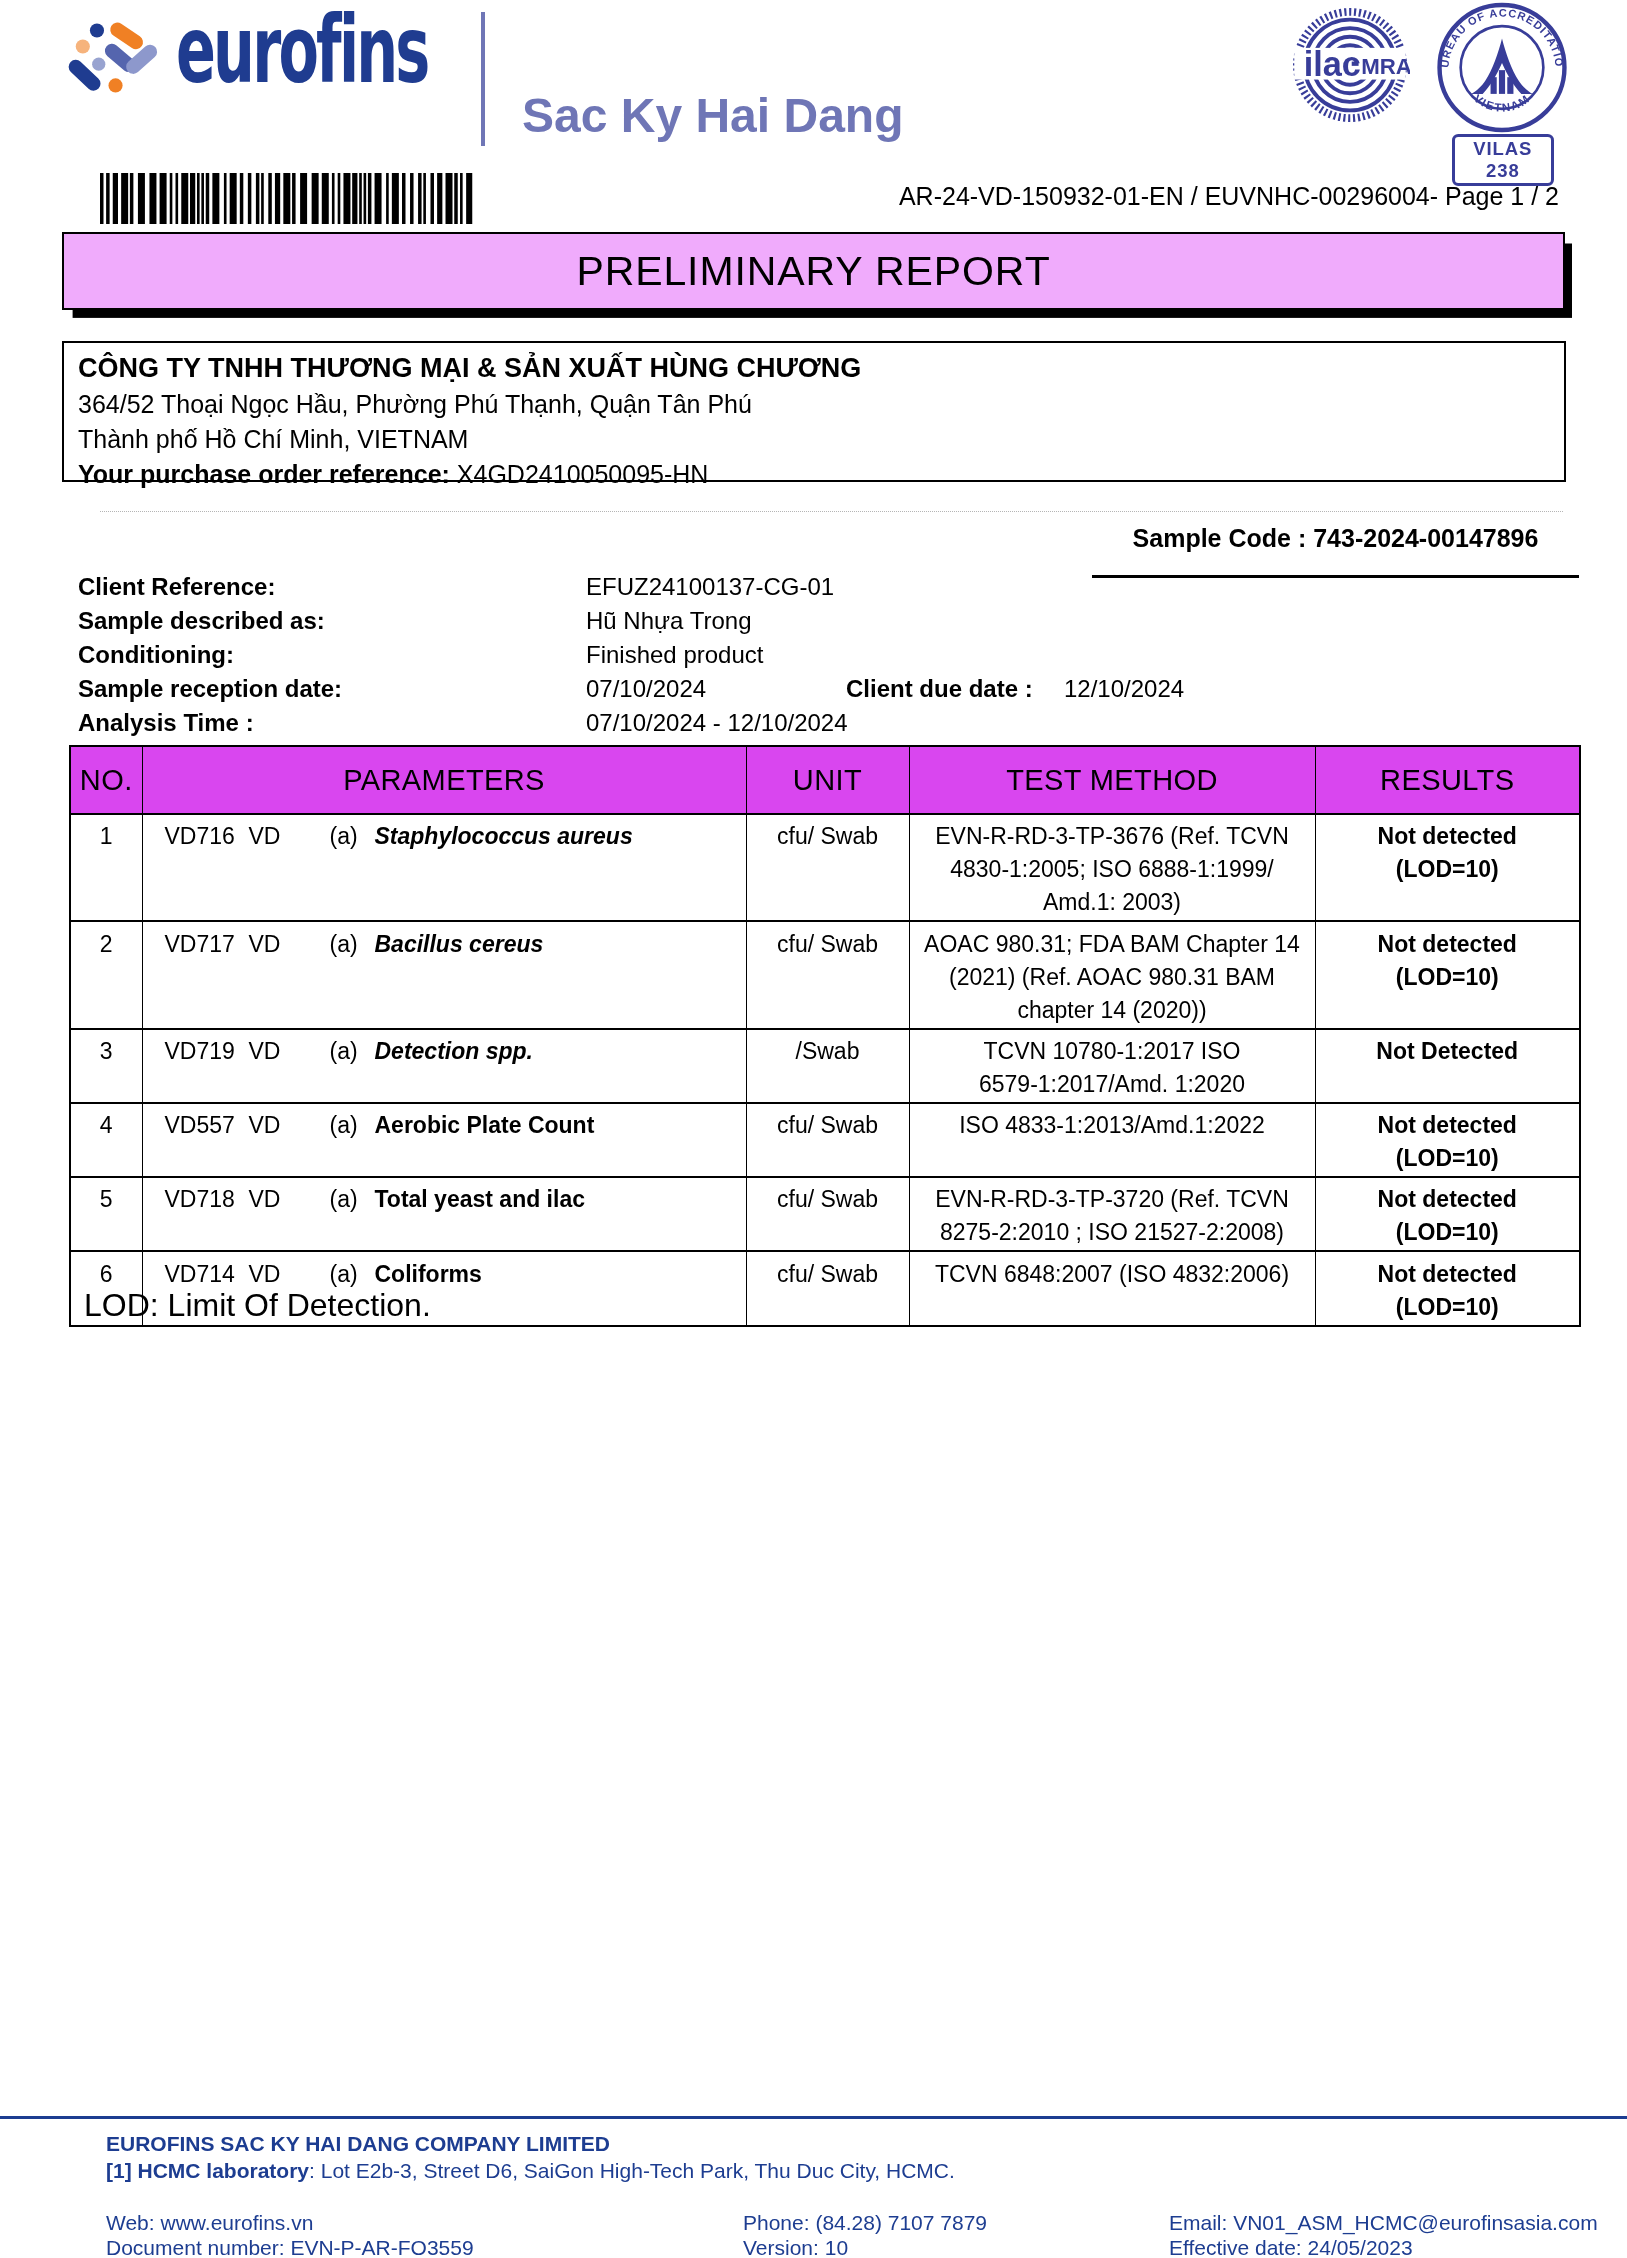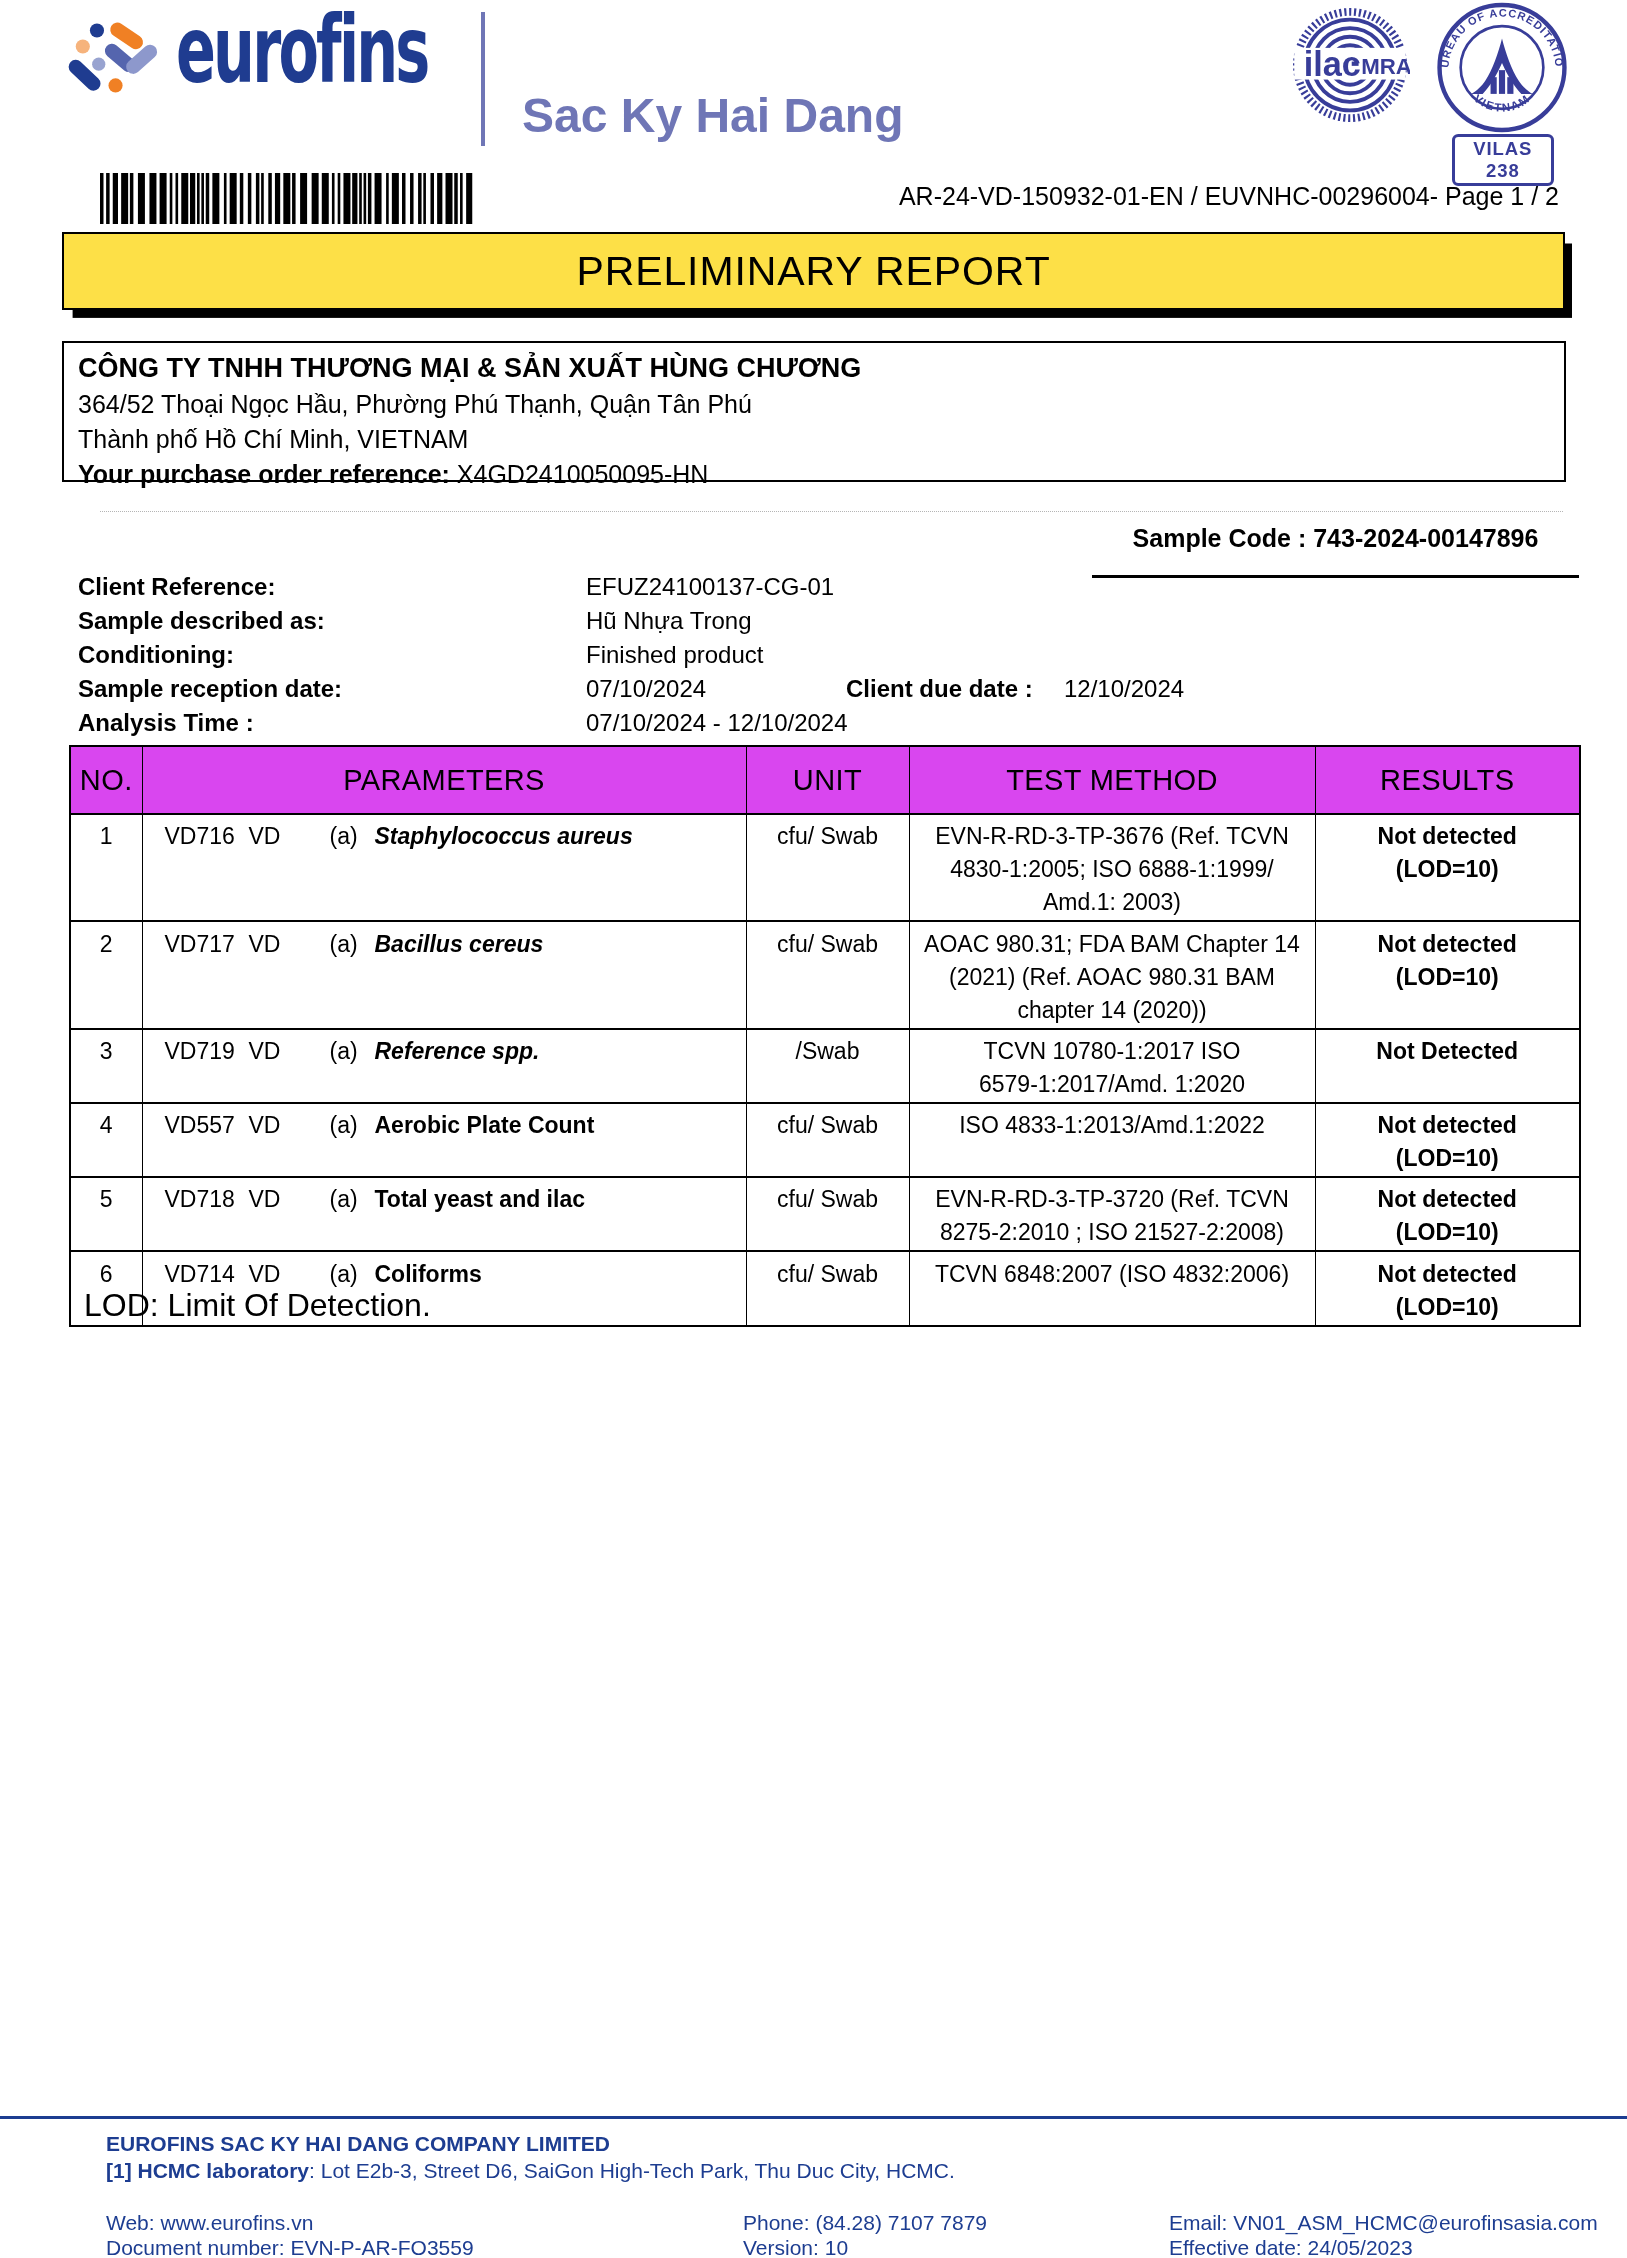--- a/index.html
+++ b/index.html
@@ -18,21 +18,21 @@
   .vilas-badge{position:absolute;left:1452px;top:134px;width:85px;border:3.5px solid #383d99;
                border-radius:6.2px;color:#383d99;font-weight:bold;font-size:18.5px;text-align:center;
                padding:0.9px 5.3px;letter-spacing:0.9px;background:#fff;}
 
   
   .barcode{position:absolute;left:100px;top:173px;width:374px;height:51px;}
   .reference{position:absolute;right:69px;top:182px;font-size:25px;white-space:nowrap;}
 
   
   .title-box{position:absolute;left:62px;top:232px;width:1499px;height:74px;border:2.6px solid #000;
-             background:#fde047;box-shadow:8.8px 9.7px 0 -1.8px #000;display:flex;align-items:center;justify-content:center;}
+             background:#f0abfc;box-shadow:8.8px 9.7px 0 -1.8px #000;display:flex;align-items:center;justify-content:center;}
   .title-box .t{font-size:41px;letter-spacing:0.9px;}
 
   
   .client-box{position:absolute;left:62px;top:341px;width:1486px;height:129px;border:2.6px solid #000;
               padding:7px 0 1px 14px;background:#fff;}
   .client-box .name{font-size:27px;font-weight:bold;line-height:37px;}
   .client-box .addr{font-size:25px;line-height:35px;}
   .client-box .po{font-size:25px;line-height:35px;}
   .client-box .po .lbl{font-weight:bold;}
 
@@ -263,21 +263,21 @@
         <td class="c-param"><span class="p-code">VD717</span><span class="p-lab">VD</span><span class="p-flag">(a)</span><span class="p-name">Bacillus cereus</span></td>
         <td class="c-unit">cfu/ Swab</td>
         <td class="c-method">AOAC 980.31; FDA BAM Chapter 14
 (2021) (Ref. AOAC 980.31 BAM
 chapter 14 (2020))</td>
         <td class="c-result">Not detected
 (LOD=10)</td>
       </tr>
       <tr class="r3 it">
         <td class="c-no">3</td>
-        <td class="c-param"><span class="p-code">VD719</span><span class="p-lab">VD</span><span class="p-flag">(a)</span><span class="p-name">Reference spp.</span></td>
+        <td class="c-param"><span class="p-code">VD719</span><span class="p-lab">VD</span><span class="p-flag">(a)</span><span class="p-name">Detection spp.</span></td>
         <td class="c-unit">/Swab</td>
         <td class="c-method">TCVN 10780-1:2017 ISO
 6579-1:2017/Amd. 1:2020</td>
         <td class="c-result">Not Detected</td>
       </tr>
       <tr class="r4">
         <td class="c-no">4</td>
         <td class="c-param"><span class="p-code">VD557</span><span class="p-lab">VD</span><span class="p-flag">(a)</span><span class="p-name">Aerobic Plate Count</span></td>
         <td class="c-unit">cfu/ Swab</td>
         <td class="c-method">ISO 4833-1:2013/Amd.1:2022</td>

